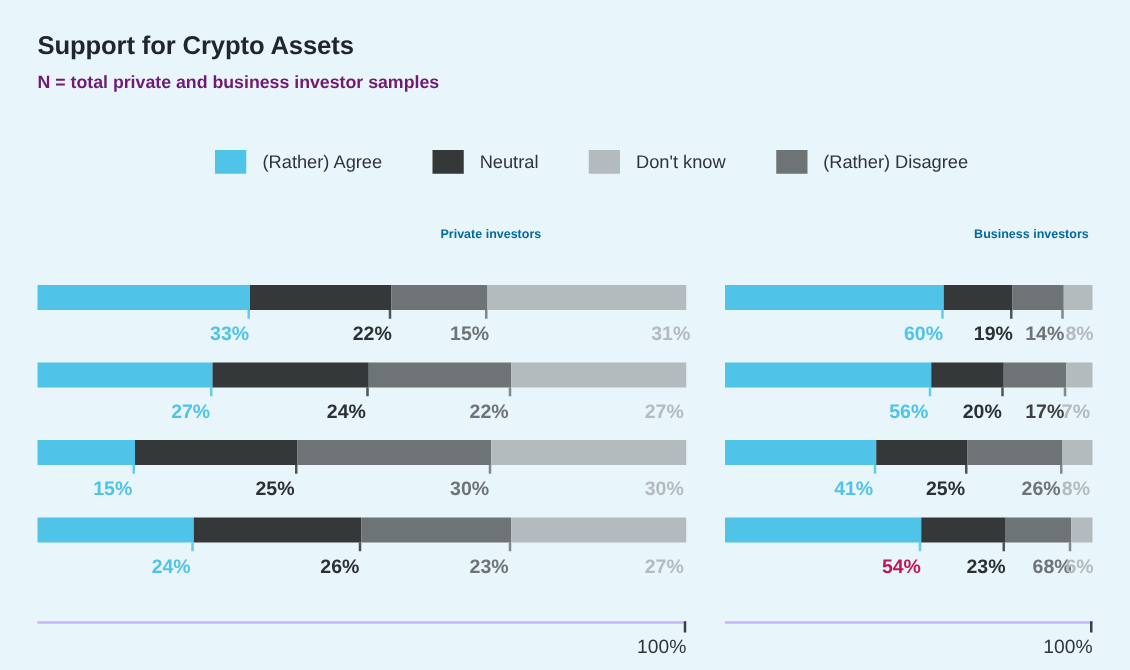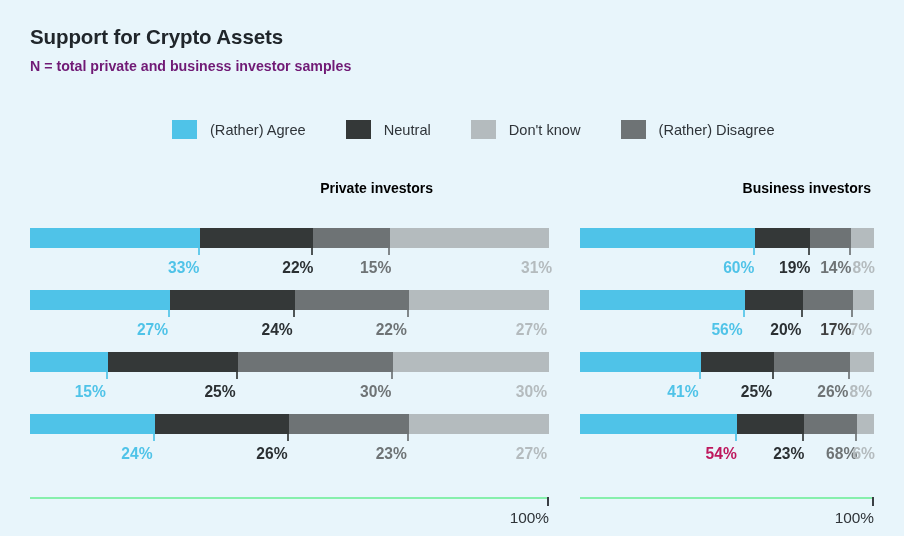--- a/index.html
+++ b/index.html
@@ -67,23 +67,23 @@
 
   
   .panel {
     position: absolute;
     top: 178px;
   }
   .panel-left  { left: 30px;  width: 519px; }
   .panel-right { left: 580px; width: 294px; }
 
   .panel-heading {
-    font-size: 14px;
+    font-size: 10px;
     font-weight: bold;
-    color: #000000;
+    color: #0369a1;
     text-align: right;
     height: 20px;
     line-height: 20px;
     white-space: nowrap;
   }
   .panel-left .panel-heading  { padding-right: 116px; }
   .panel-right .panel-heading { padding-right: 3px; }
 
   
   .rows {
@@ -145,21 +145,21 @@
     font-weight: bold;
     white-space: nowrap;
     padding-right: 2px;
   }
 
   
   .axis {
     position: relative;
     margin-top: 21px;
     height: 2px;
-    background: #86efac;
+    background: #c4b5fd;
     width: 100%;
   }
   .axis::after {
     content: "";
     position: absolute;
     right: 0;
     top: 0;
     width: 2px;
     height: 9px;
     background: #3a3f44;

